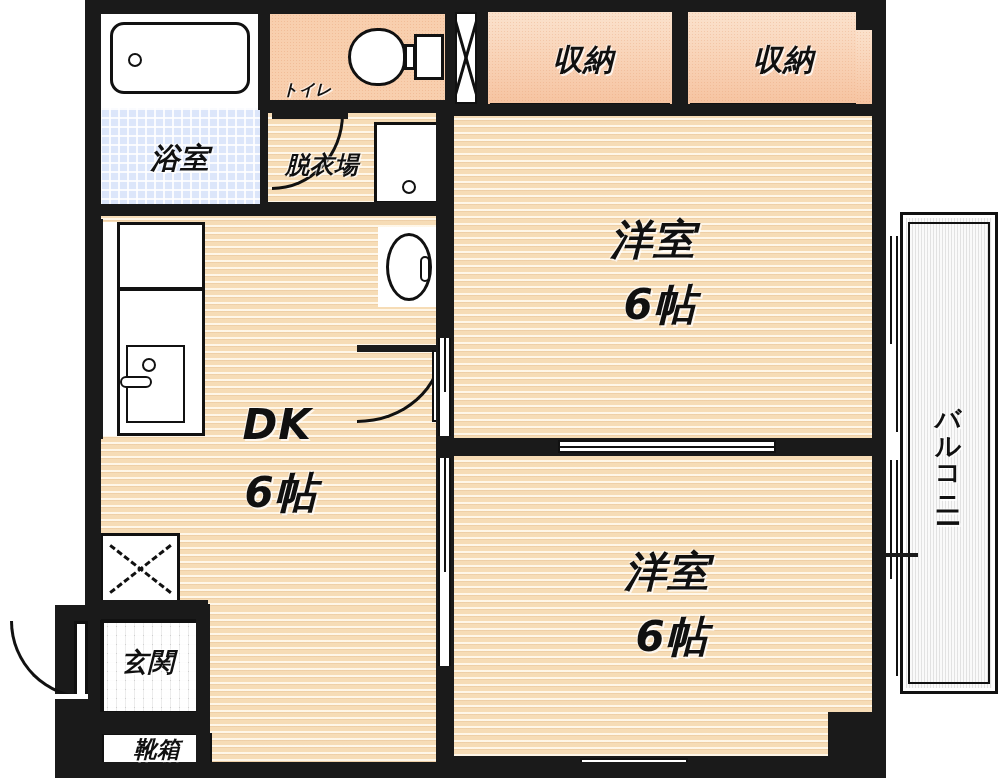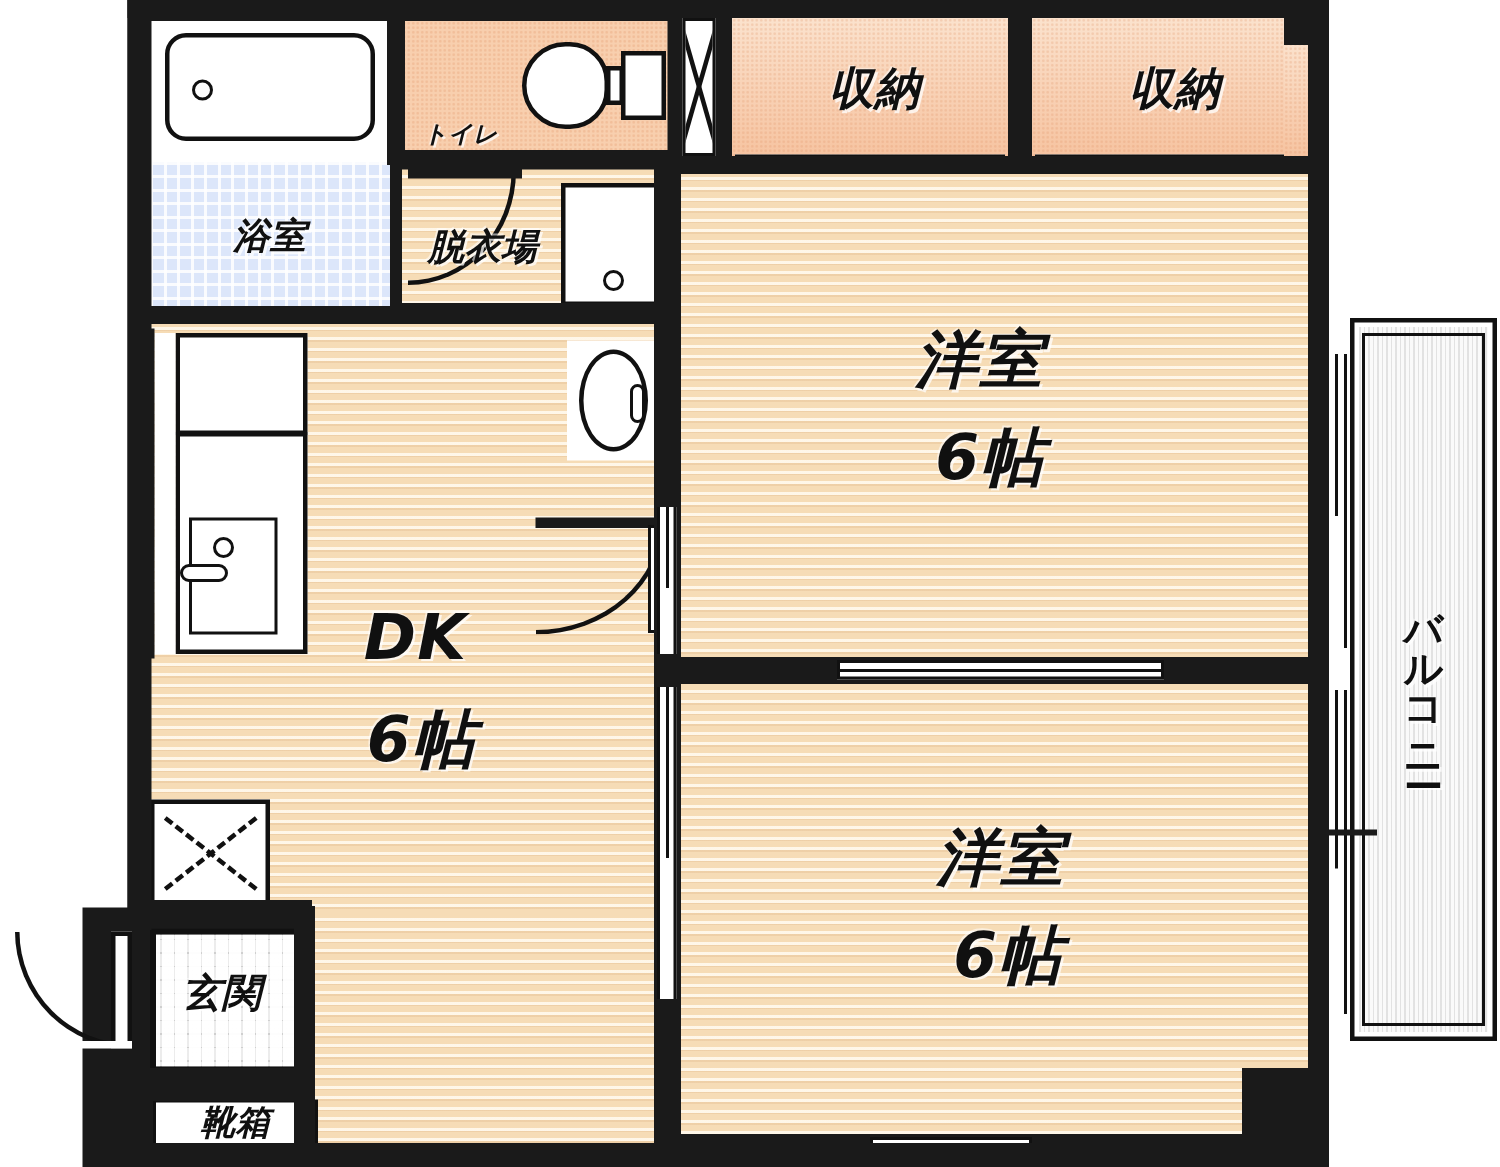--- a/index.html
+++ b/index.html
@@ -235,21 +235,21 @@
   <div class="wall" style="left:196px;top:604px;width:14px;height:174px;"></div>
   <div class="wall" style="left:96px;top:712px;width:112px;height:22px;"></div>
   <div class="wall" style="left:85px;top:762px;width:800px;height:16px;"></div>
   <div class="wall" style="left:872px;top:0px;width:14px;height:778px;"></div>
   <div class="wall" style="left:85px;top:0px;width:800px;height:12px;"></div>
   <div class="wall" style="left:828px;top:712px;width:56px;height:52px;"></div>
   <div class="wall" style="left:856px;top:8px;width:28px;height:22px;"></div>
 
   <div class="wall" style="left:100px;top:605px;width:108px;height:14px;"></div>
 
-  <div class="lbl" style="left:180px;top:158px;font-size:24px;">浴室</div>
+  <div class="lbl" style="left:180px;top:158px;font-size:29px;">浴室</div>
 
   <div class="lbl" style="left:307px;top:50px;font-size:16px;margin-top:40px;">トイレ</div>
 
   <div class="lbl" style="left:322px;top:165px;font-size:24px;">脱衣場</div>
 
   <div class="lbl" style="left:583px;top:60px;font-size:30px;">収納</div>
 
   <div class="lbl" style="left:783px;top:60px;font-size:30px;">収納</div>
 
   <div class="lbl" style="left:653px;top:240px;font-size:42px;">洋室</div>

